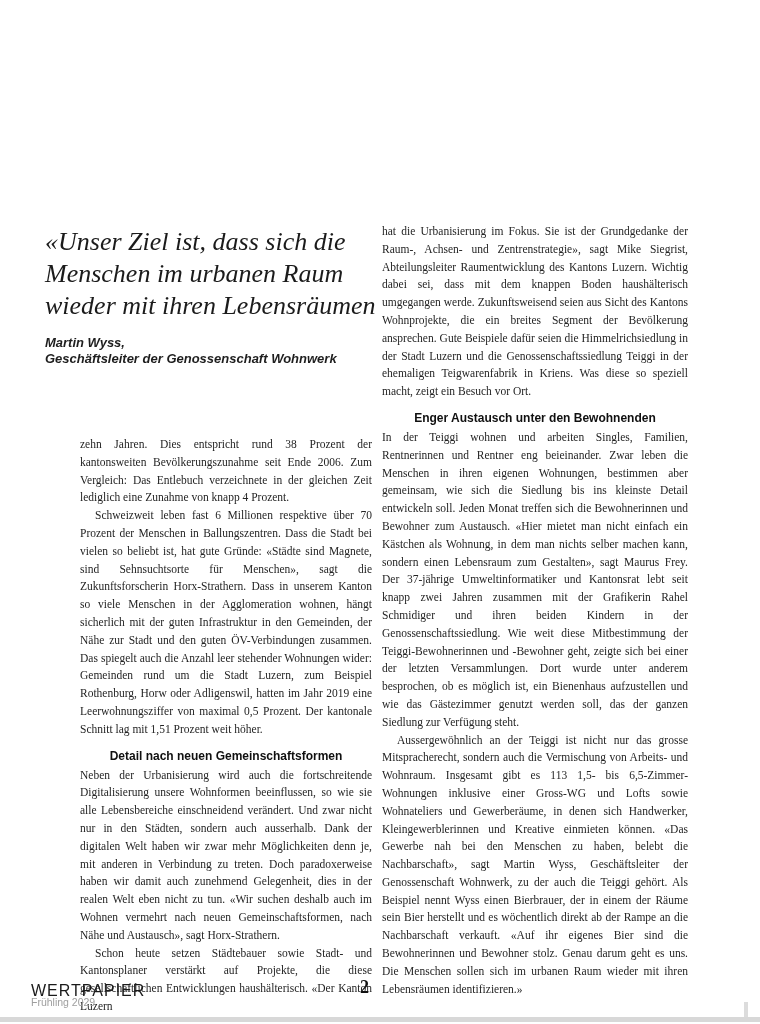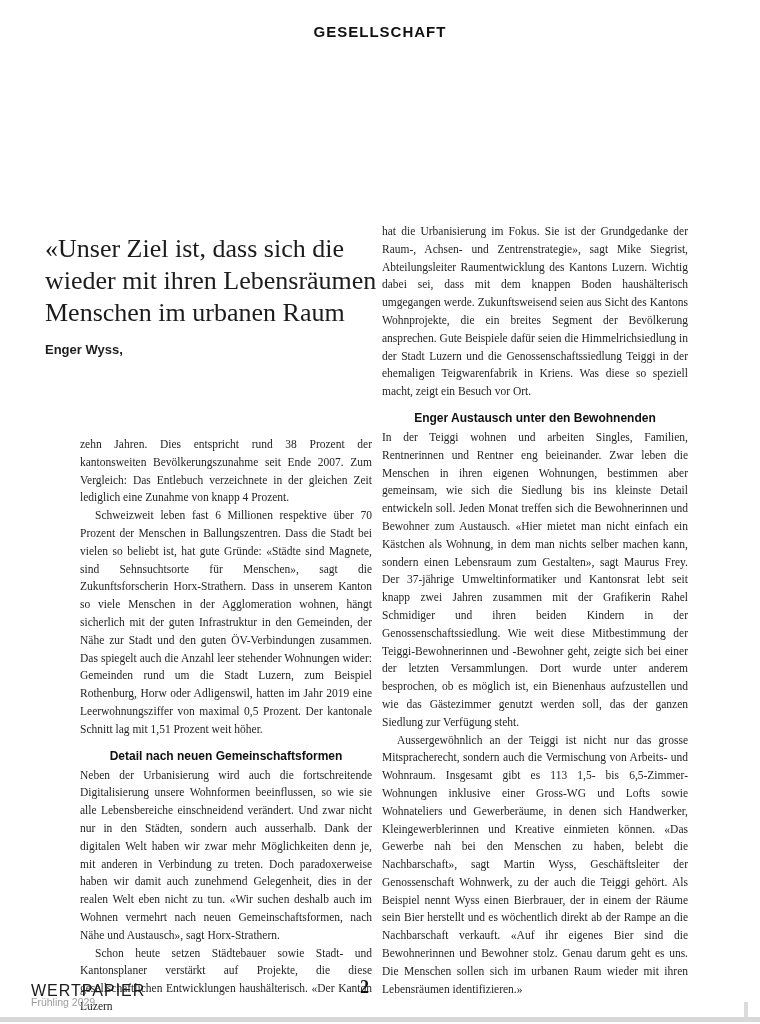--- a/index.html
+++ b/index.html
@@ -12,21 +12,21 @@
     color:#232323;
   }
   .section-header{
     position:absolute;top:23px;left:0;width:100%;
     text-align:center;
     font-family:"Liberation Sans", sans-serif;
     font-weight:700;font-size:15px;letter-spacing:1px;
     color:#101010;
   }
   .quote-block{
-    position:absolute;left:45px;top:233px;width:338px;
+    position:absolute;left:45px;top:226px;width:338px;font-style:italic;
   }
   .quote-line{
     font-family:"Liberation Serif", serif;
     font-size:26px;line-height:32px;
     color:#1b1b1b;
   }
   .quote-attr{
     margin-top:13px;
     font-family:"Liberation Sans", sans-serif;
     font-size:13px;line-height:16px;
@@ -74,33 +74,33 @@
   .right-edge{
     position:absolute;left:744px;top:1002px;width:4px;height:15px;
     background:#dcdcdc;
   }
 </style>
 </head>
 <body>
 
 <div id="page">
 
-  <div class="section-header">GESELLSCHAFT</div>
 
   <div class="quote-block">
     <div class="quote-line">«Unser Ziel ist, dass sich die</div>
+    <div class="quote-line">Menschen im urbanen Raum</div>
     <div class="quote-line">wieder mit ihren Lebensräumen</div>
-    <div class="quote-line">Menschen im urbanen Raum</div>
     <div class="quote-attr">
-      <div>Enger Wyss,</div>
+      <div>Martin Wyss,</div>
+      <div>Geschäftsleiter der Genossenschaft Wohnwerk</div>
     </div>
   </div>
 
   <div class="col col-left">
-    <p>zehn Jahren. Dies entspricht rund 38 Prozent der kantonsweiten Bevölkerungszunahme seit Ende 2007. Zum Vergleich: Das Entlebuch verzeichnete in der gleichen Zeit lediglich eine Zunahme von knapp 4 Prozent.</p>
+    <p>zehn Jahren. Dies entspricht rund 38 Prozent der kantonsweiten Bevölkerungszunahme seit Ende 2006. Zum Vergleich: Das Entlebuch verzeichnete in der gleichen Zeit lediglich eine Zunahme von knapp 4 Prozent.</p>
     <p class="indent">Schweizweit leben fast 6 Millionen respektive über 70 Prozent der Menschen in Ballungszentren. Dass die Stadt bei vielen so beliebt ist, hat gute Gründe: «Städte sind Magnete, sind Sehnsuchtsorte für Menschen», sagt die Zukunftsforscherin Horx-Strathern. Dass in unserem Kanton so viele Menschen in der Agglomeration wohnen, hängt sicherlich mit der guten Infrastruktur in den Gemeinden, der Nähe zur Stadt und den guten ÖV-Verbindungen zusammen. Das spiegelt auch die Anzahl leer stehender Wohnungen wider: Gemeinden rund um die Stadt Luzern, zum Beispiel Rothenburg, Horw oder Adligenswil, hatten im Jahr 2019 eine Leerwohnungsziffer von maximal 0,5 Prozent. Der kantonale Schnitt lag mit 1,51 Prozent weit höher.</p>
     <div class="subhead">Detail nach neuen Gemeinschaftsformen</div>
     <p>Neben der Urbanisierung wird auch die fortschreitende Digitalisierung unsere Wohnformen beeinflussen, so wie sie alle Lebensbereiche einschneidend verändert. Und zwar nicht nur in den Städten, sondern auch ausserhalb. Dank der digitalen Welt haben wir zwar mehr Möglichkeiten denn je, mit anderen in Verbindung zu treten. Doch paradoxerweise haben wir damit auch zunehmend Gelegenheit, dies in der realen Welt eben nicht zu tun. «Wir suchen deshalb auch im Wohnen vermehrt nach neuen Gemeinschaftsformen, nach Nähe und Austausch», sagt Horx-Strathern.</p>
     <p class="indent">Schon heute setzen Städtebauer sowie Stadt- und Kantonsplaner verstärkt auf Projekte, die diese gesellschaftlichen Entwicklungen haushälterisch. «Der Kanton Luzern</p>
   </div>
 
   <div class="col col-right">
     <p>hat die Urbanisierung im Fokus. Sie ist der Grundgedanke der Raum-, Achsen- und Zentrenstrategie», sagt Mike Siegrist, Abteilungsleiter Raumentwicklung des Kantons Luzern. Wichtig dabei sei, dass mit dem knappen Boden haushälterisch umgegangen werde. Zukunftsweisend seien aus Sicht des Kantons Wohnprojekte, die ein breites Segment der Bevölkerung ansprechen. Gute Beispiele dafür seien die Himmelrichsiedlung in der Stadt Luzern und die Genossenschaftssiedlung Teiggi in der ehemaligen Teigwarenfabrik in Kriens. Was diese so speziell macht, zeigt ein Besuch vor Ort.</p>
     <div class="subhead">Enger Austausch unter den Bewohnenden</div>
     <p>In der Teiggi wohnen und arbeiten Singles, Familien, Rentnerinnen und Rentner eng beieinander. Zwar leben die Menschen in ihren eigenen Wohnungen, bestimmen aber gemeinsam, wie sich die Siedlung bis ins kleinste Detail entwickeln soll. Jeden Monat treffen sich die Bewohnerinnen und Bewohner zum Austausch. «Hier mietet man nicht einfach ein Kästchen als Wohnung, in dem man nichts selber machen kann, sondern einen Lebensraum zum Gestalten», sagt Maurus Frey. Der 37-jährige Umweltinformatiker und Kantonsrat lebt seit knapp zwei Jahren zusammen mit der Grafikerin Rahel Schmidiger und ihren beiden Kindern in der Genossenschaftssiedlung. Wie weit diese Mitbestimmung der Teiggi-Bewohnerinnen und -Bewohner geht, zeigte sich bei einer der letzten Versammlungen. Dort wurde unter anderem besprochen, ob es möglich ist, ein Bienenhaus aufzustellen und wie das Gästezimmer genutzt werden soll, das der ganzen Siedlung zur Verfügung steht.</p>

